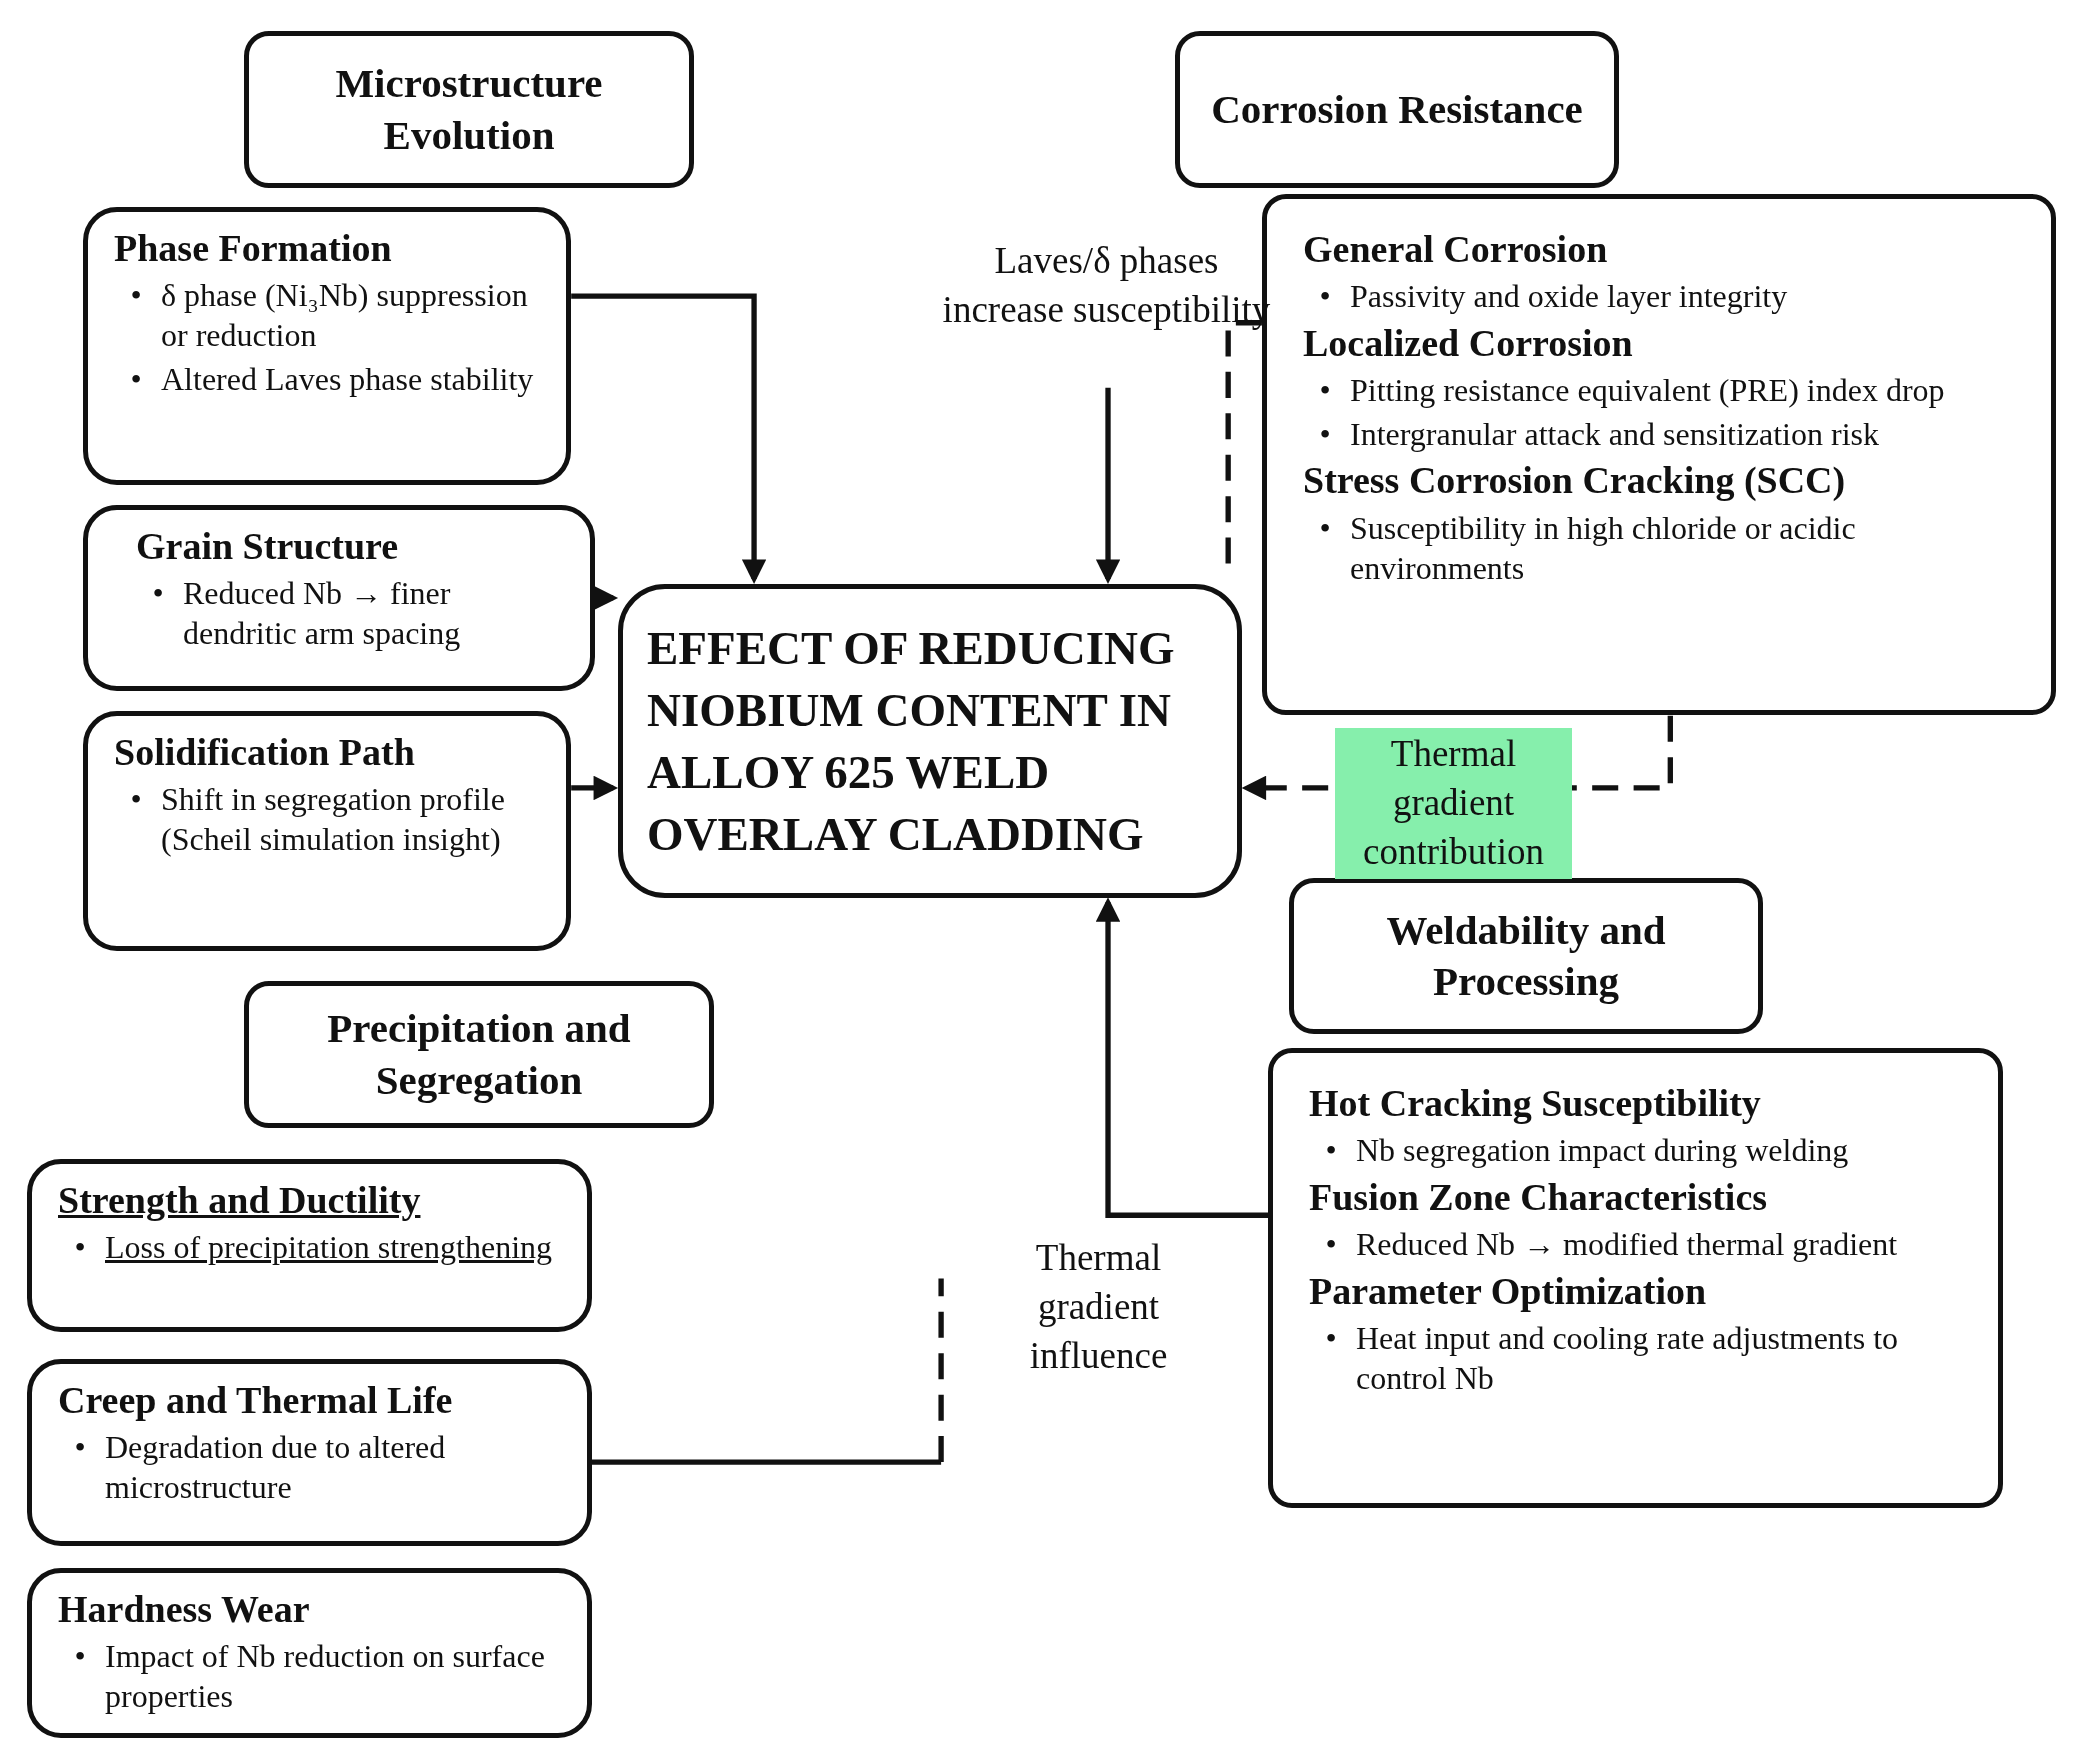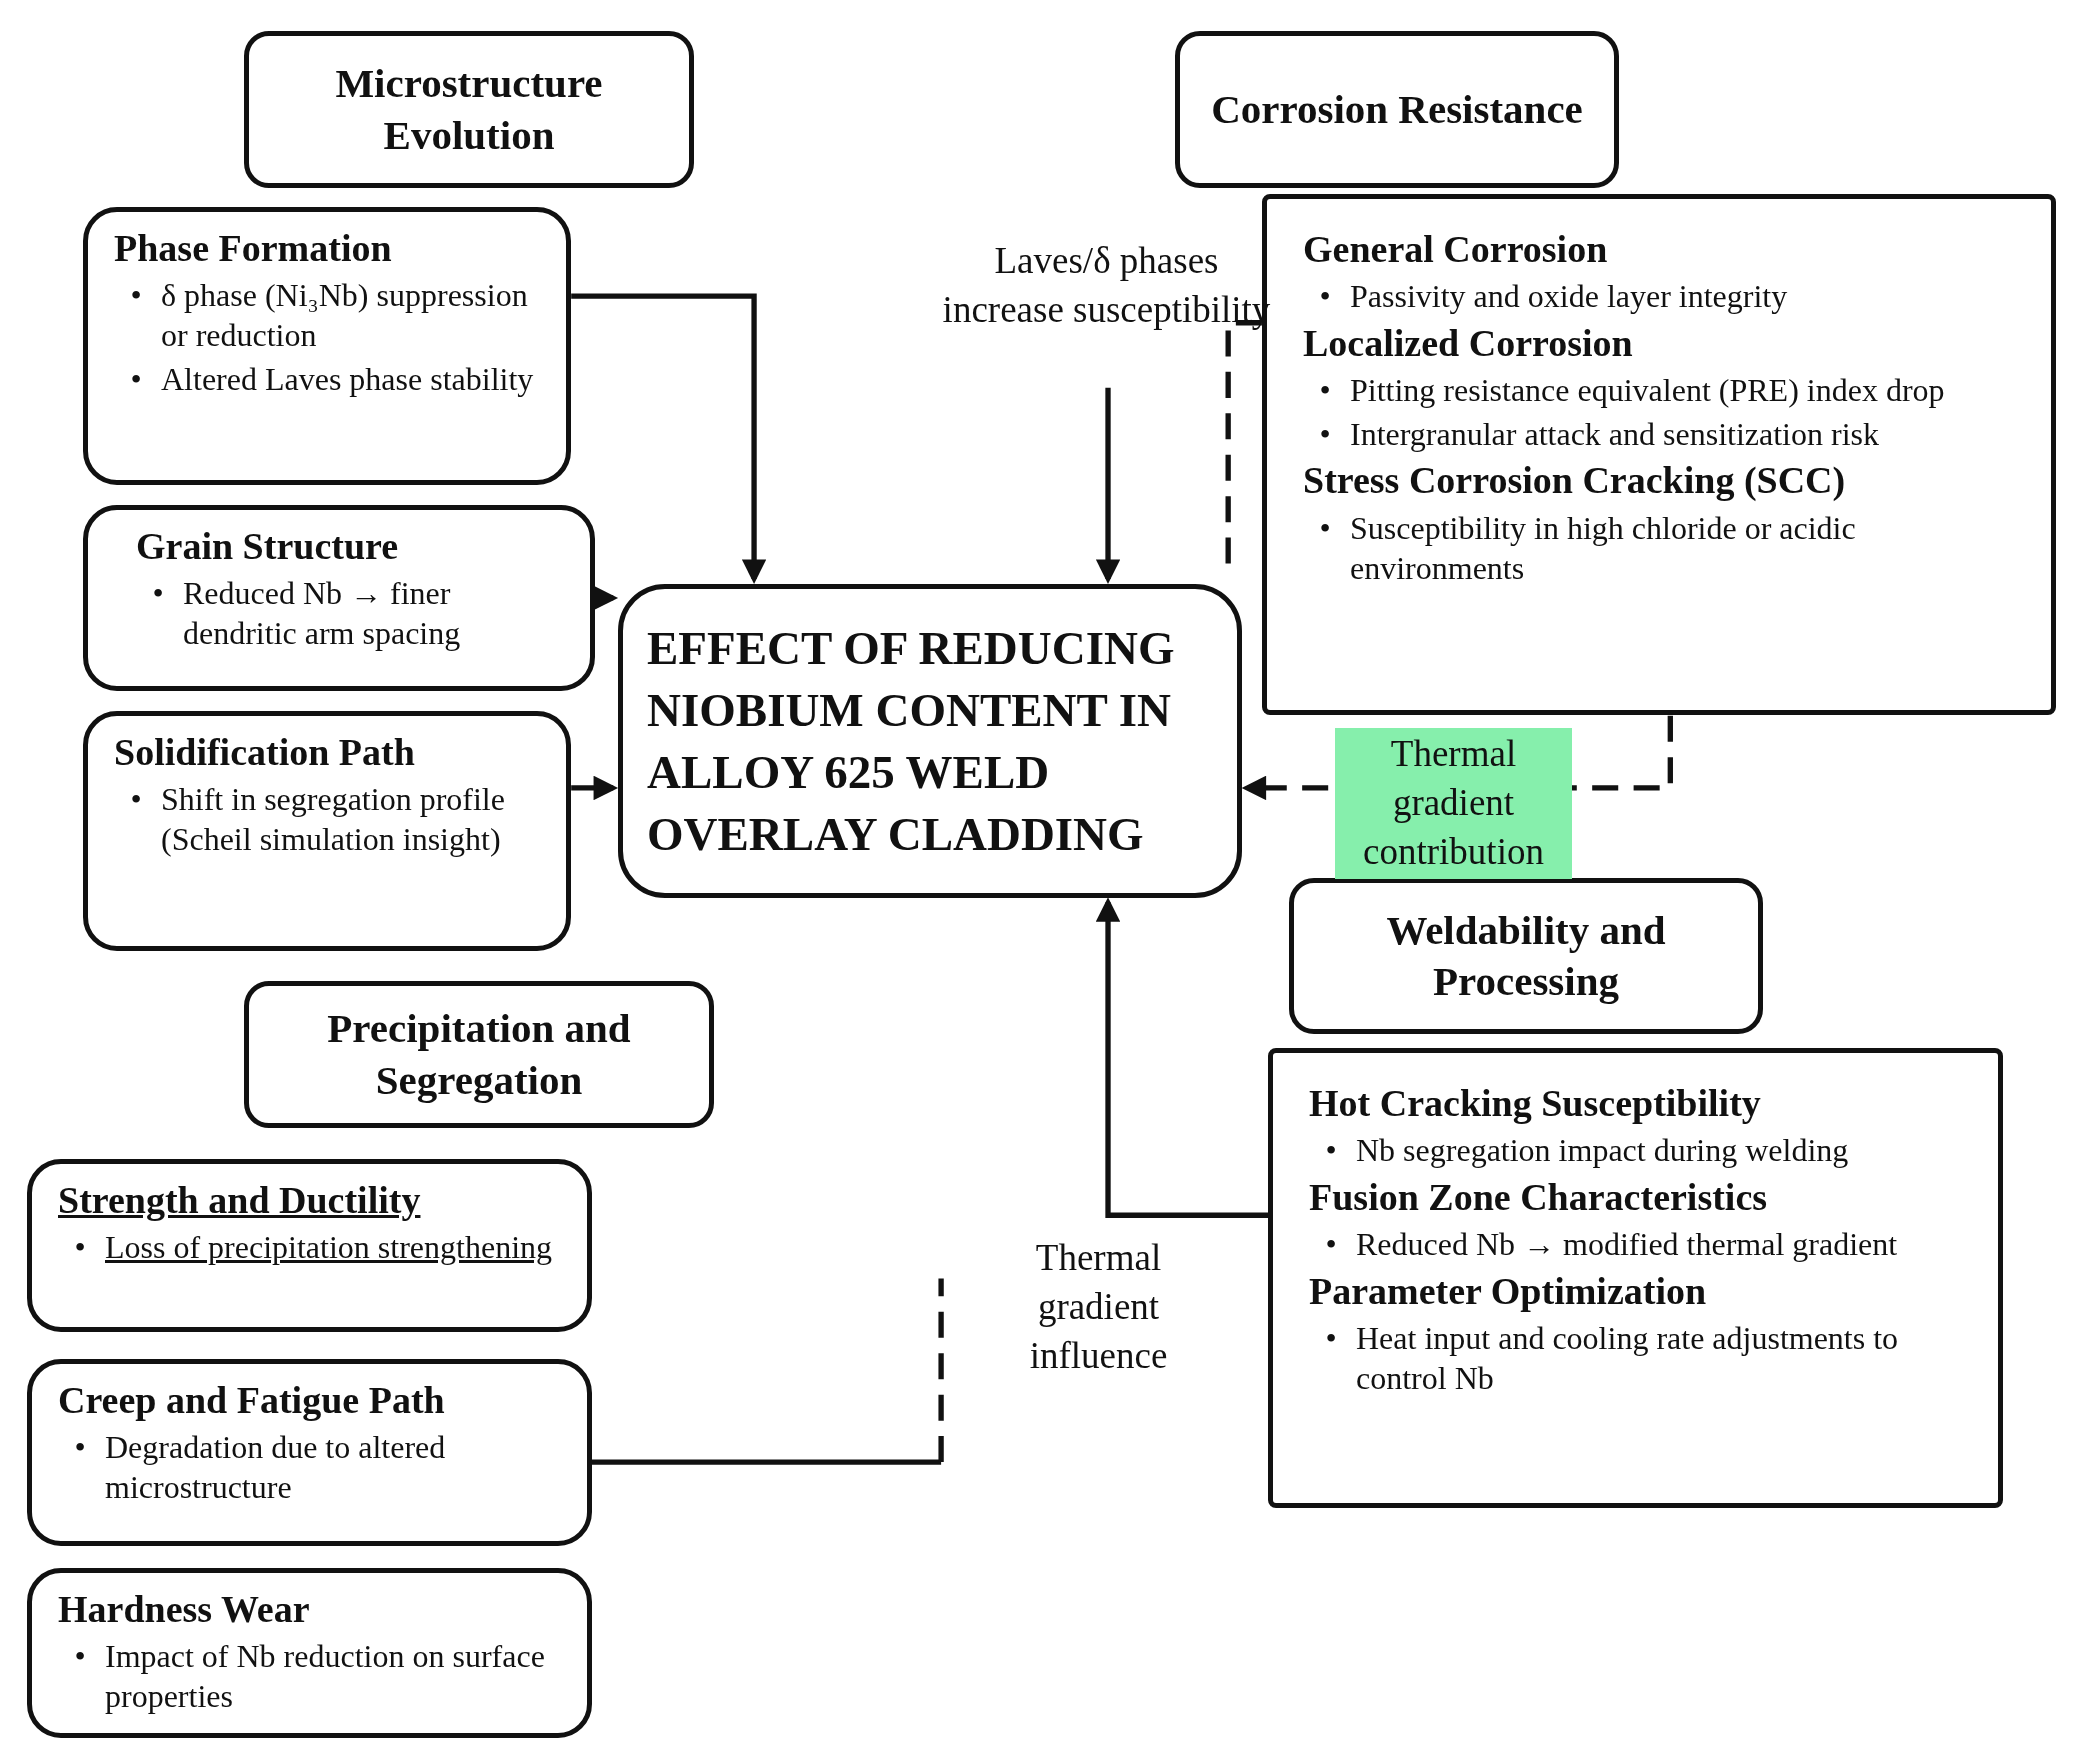--- a/index.html
+++ b/index.html
@@ -33,21 +33,21 @@
     font-weight: 700;
     font-size: 41px;
     line-height: 1.25;
     padding: 7px 21px;
   }
   .detail {
     border-radius: 34px;
     padding: 14px 24px 16.6px 26px;
   }
   .detail.big {
-    border-radius: 8px;
+    border-radius: 24px;
     padding: 28px 34px 28px 36px;
   }
   .detail-title, .section-title {
     font-weight: 700;
     font-size: 38px;
     line-height: 1.2;
   }
   .section + .section { margin-top: 4.7px; }
   .bullet-list {
     margin: 3.6px 0 0 0;
@@ -202,21 +202,21 @@
   </div>
 
   <div class="box detail" id="box-strength">
     <div class="detail-title">Strength and Ductility</div>
     <ul class="bullet-list">
       <li>Loss of precipitation strengthening</li>
     </ul>
   </div>
 
   <div class="box detail" id="box-creep">
-    <div class="detail-title">Creep and Fatigue Path</div>
+    <div class="detail-title">Creep and Thermal Life</div>
     <ul class="bullet-list">
       <li>Degradation due to altered microstructure</li>
     </ul>
   </div>
 
   <div class="box detail" id="box-hardness">
     <div class="detail-title">Hardness Wear</div>
     <ul class="bullet-list">
       <li>Impact of Nb reduction on surface properties</li>
     </ul>

